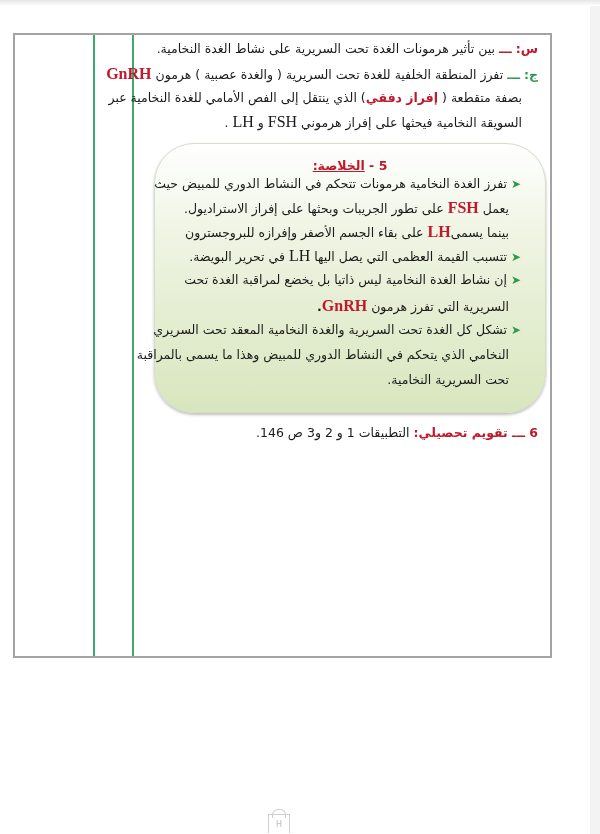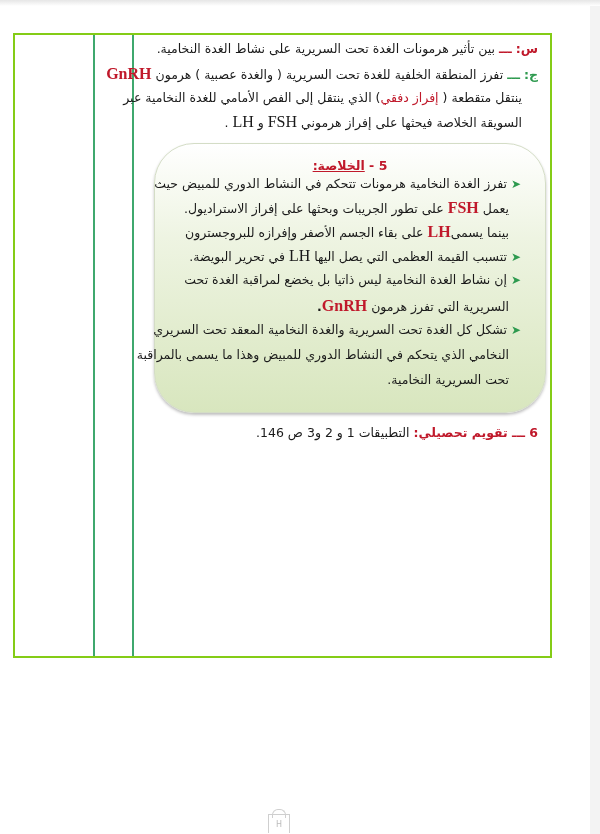--- a/index.html
+++ b/index.html
@@ -11,21 +11,21 @@
     .page {
       position: absolute; left: 0; top: 0; width: 590px; height: 834px;
       background: #ffffff;
     }
     .topbar {
       position: absolute; left: 0; top: 0; width: 600px; height: 6px;
       background: linear-gradient(#e6e6e6, #ffffff);
     }
     .table {
       position: absolute; left: 13px; top: 33px; width: 539px; height: 625px;
-      border: 2px solid #84cc16; box-sizing: border-box;
+      border: 2px solid #a3a3a3; box-sizing: border-box;
     }
     .vline {
       position: absolute; top: 0; bottom: 0; width: 2px; background: #3fa86e;
     }
     .content {
       position: absolute; left: 134px; top: 0; right: 0; bottom: 0;
       direction: rtl; text-align: right;
       font-family: "DejaVu Sans", "Liberation Sans", sans-serif;
       font-size: 12.5px; color: #1a1a1a;
     }
@@ -74,24 +74,24 @@
         <span>بين تأثير هرمونات الغدة تحت السريرية على نشاط الغدة النخامية.</span>
       </div>
 
       <div class="line" style="top:30px">
         <span class="green">ج:</span>
         <span class="green">ـــ</span>
         <span>تفرز المنطقة الخلفية للغدة تحت السريرية ( والغدة عصبية ) هرمون </span>
         <span class="red latin">GnRH</span>
       </div>
       <div class="line" style="top:55px; right:28px">
-        <span>ينتقل متقطعة ( </span><span class="red" style="font-weight:normal">إفراز دفقي</span><span>) الذي ينتقل إلى الفص الأمامي للغدة النخامية عبر</span>
+        <span>بصفة متقطعة ( </span><span class="red" style="font-weight:bold">إفراز دفقي</span><span>) الذي ينتقل إلى الفص الأمامي للغدة النخامية عبر</span>
       </div>
       <div class="line" style="top:78px; right:28px">
-        <span>السويقة الخلاصة فيحثها على إفراز هرموني </span>
+        <span>السويقة النخامية فيحثها على إفراز هرموني </span>
         <span class="latin" style="font-weight:normal">FSH</span><span> و </span><span class="latin" style="font-weight:normal">LH</span><span> .</span>
       </div>
 
       <div class="panel">
         <div class="ptitle">
           <span class="num">5 - </span><span class="txt">الخلاصة:</span>
         </div>
 
         <div class="line" style="top:32px; right:24px">
           <span class="bullet">➤</span><span>تفرز الغدة النخامية هرمونات تتحكم في النشاط الدوري للمبيض حيث</span>

